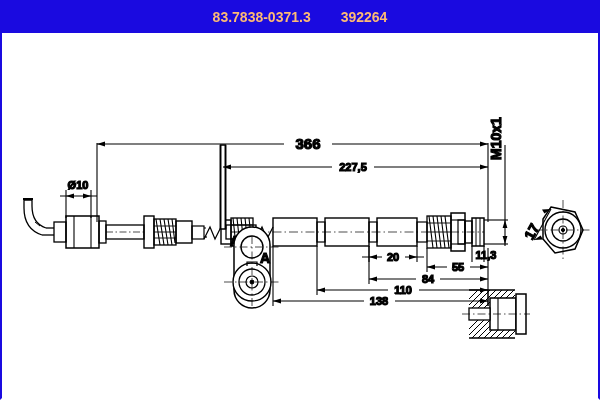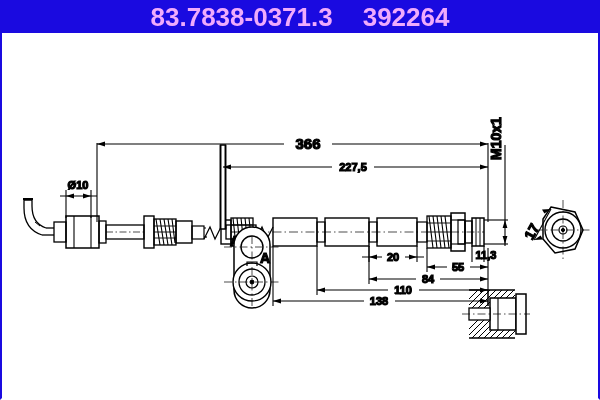--- a/index.html
+++ b/index.html
@@ -29,24 +29,24 @@
     top: 0;
     width: 600px;
     height: 33px;
     background: #1a0ae0;
     display: flex;
     align-items: center;
     justify-content: center;
     gap: 30px;
   }
   #header-bar .htext {
-    color: #f0abfc;
+    color: #fdba74;
     font-family: "Liberation Sans", sans-serif;
     font-weight: bold;
-    font-size: 26px;
+    font-size: 14px;
     letter-spacing: 0px;
     line-height: 1;
   }
   #drawing-area {
     position: absolute;
     left: 0;
     top: 50px;
     width: 596px;
     height: 365px;
   }

